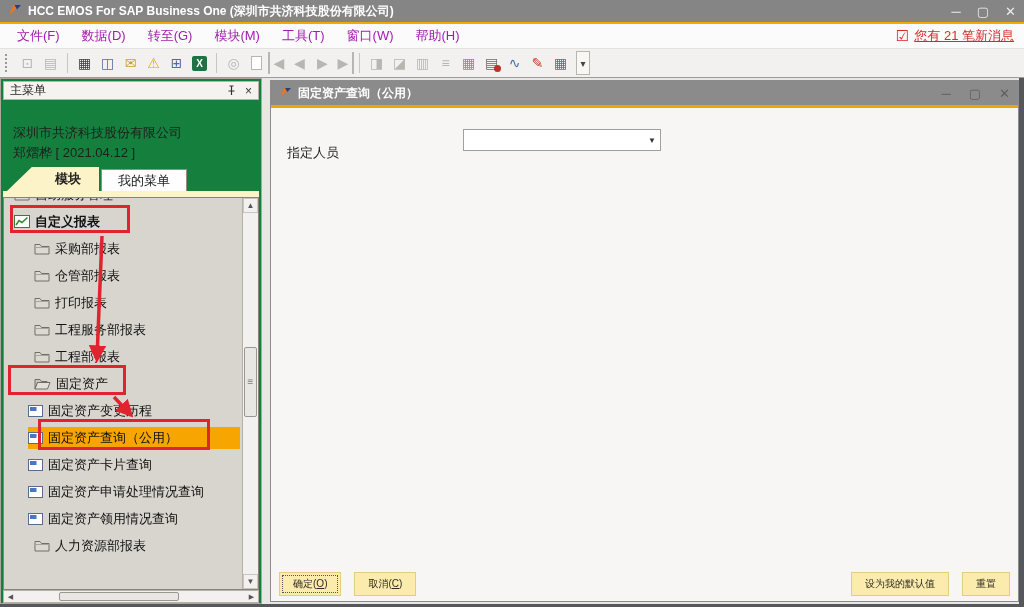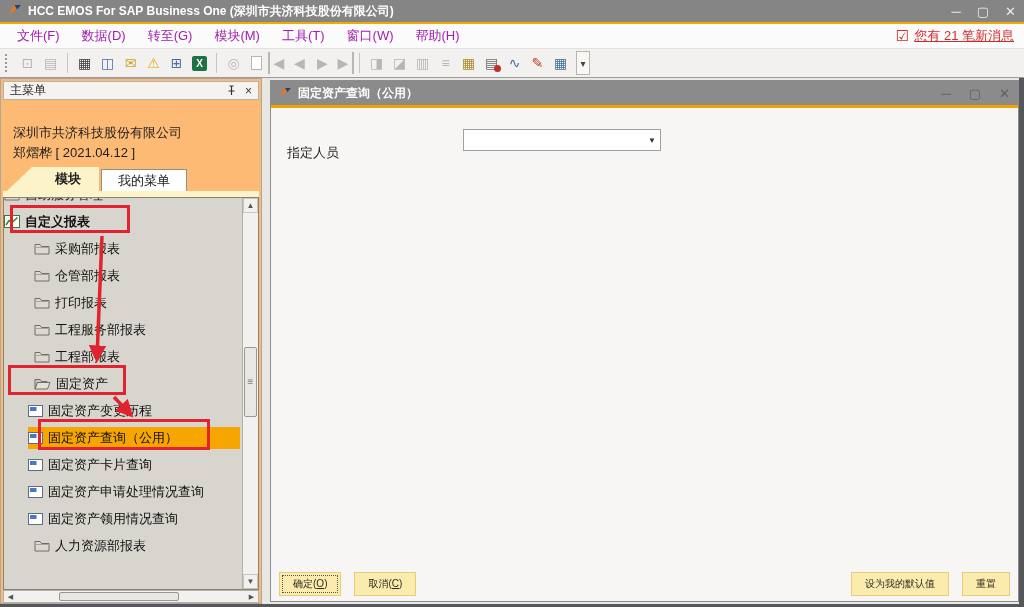--- a/index.html
+++ b/index.html
@@ -37,33 +37,33 @@
   .ti.last  { border-right:2px solid #B9B6B1; width:20px; }
   .ti.formtable { color:#B08C2A; } .ti.chart { color:#4A6FA5; } .ti.edit { color:#C23B22; } .ti.calendar { color:#4A6FA5; }
   .ti.stamp::after { content:""; position:absolute; width:7px; height:7px; background:#C03027; border-radius:50%; right:2px; bottom:2px; }
   .ti.more { width:14px; height:24px; border:1px solid #B9B6B1; background:#F8F7F4; font-size:10px; color:#444; margin-left:4px; }
 
   
   .main { position:relative; height:526px; background:#E9E7E3; }
   .main::after { content:""; position:absolute; top:0; right:0; width:5px; height:100%; background:#56575B; }
 
   
-  .sidebar { position:absolute; left:0; top:0; width:262px; height:100%; background:#fdba74; border:1px solid #ABA79F; }
+  .sidebar { position:absolute; left:0; top:0; width:262px; height:100%; background:#15803d; border:1px solid #ABA79F; }
   .side-header { position:absolute; top:2px; left:2px; right:2px; height:19px; background:#F5F3F0; border:1px solid #B6B2AB; display:flex; align-items:center; padding:0 6px; gap:8px; }
   .side-header .hlabel { flex:1; font-size:12px; }
   .side-header .hbtn { color:#333; font-size:12px; display:flex; align-items:center; }
   .company { position:absolute; top:44px; left:12px; line-height:20px; color:#1E1E1E; }
   .tabs { position:absolute; top:88px; left:6px; height:24px; display:flex; align-items:flex-end; }
   .tab-active { width:92px; height:24px; background:#FCF3C9; clip-path:polygon(27% 0,100% 0,100% 100%,0 100%); display:flex; align-items:center; justify-content:flex-end; padding-right:18px; font-weight:bold; }
   .tab-idle { height:22px; background:#FEFEFE; border:1px solid #938F87; border-bottom:none; padding:2px 16px 0; margin-left:2px; }
   .tab-strip { position:absolute; top:112px; left:2px; right:2px; height:6px; background:#FCF3C9; }
   .tree-wrap { position:absolute; top:118px; left:2px; right:2px; bottom:13px; background:#D8D5CE; border:1px solid #87837B; overflow:hidden; }
   .tree { margin-top:-17px; padding-right:18px; }
   .trow { height:27px; display:flex; align-items:center; }
-  .trow.l0 { } .trow.l1 { padding-left:30px; } .trow.l2 { padding-left:24px; }
+  .trow.l0 { padding-left:10px; } .trow.l1 { padding-left:30px; } .trow.l2 { padding-left:24px; }
   .trow.bold .tlabel { font-weight:bold; }
   .tinner { display:flex; align-items:center; gap:5px; padding:2px 4px 2px 0; }
   .trow.sel .tinner { background:#F7A500; flex:1; }
   .ticon { display:flex; align-items:center; }
   .tlabel { white-space:nowrap; color:#111; }
   
   .anno-box { position:absolute; border:3px solid #E0232E; pointer-events:none; z-index:6; }
   .anno-arrows { position:absolute; inset:0; pointer-events:none; z-index:6; }
   
   .vscroll { position:absolute; top:0; right:0; bottom:0; width:16px; background:#F2F1EF; border-left:1px solid #B5B1A9; }

